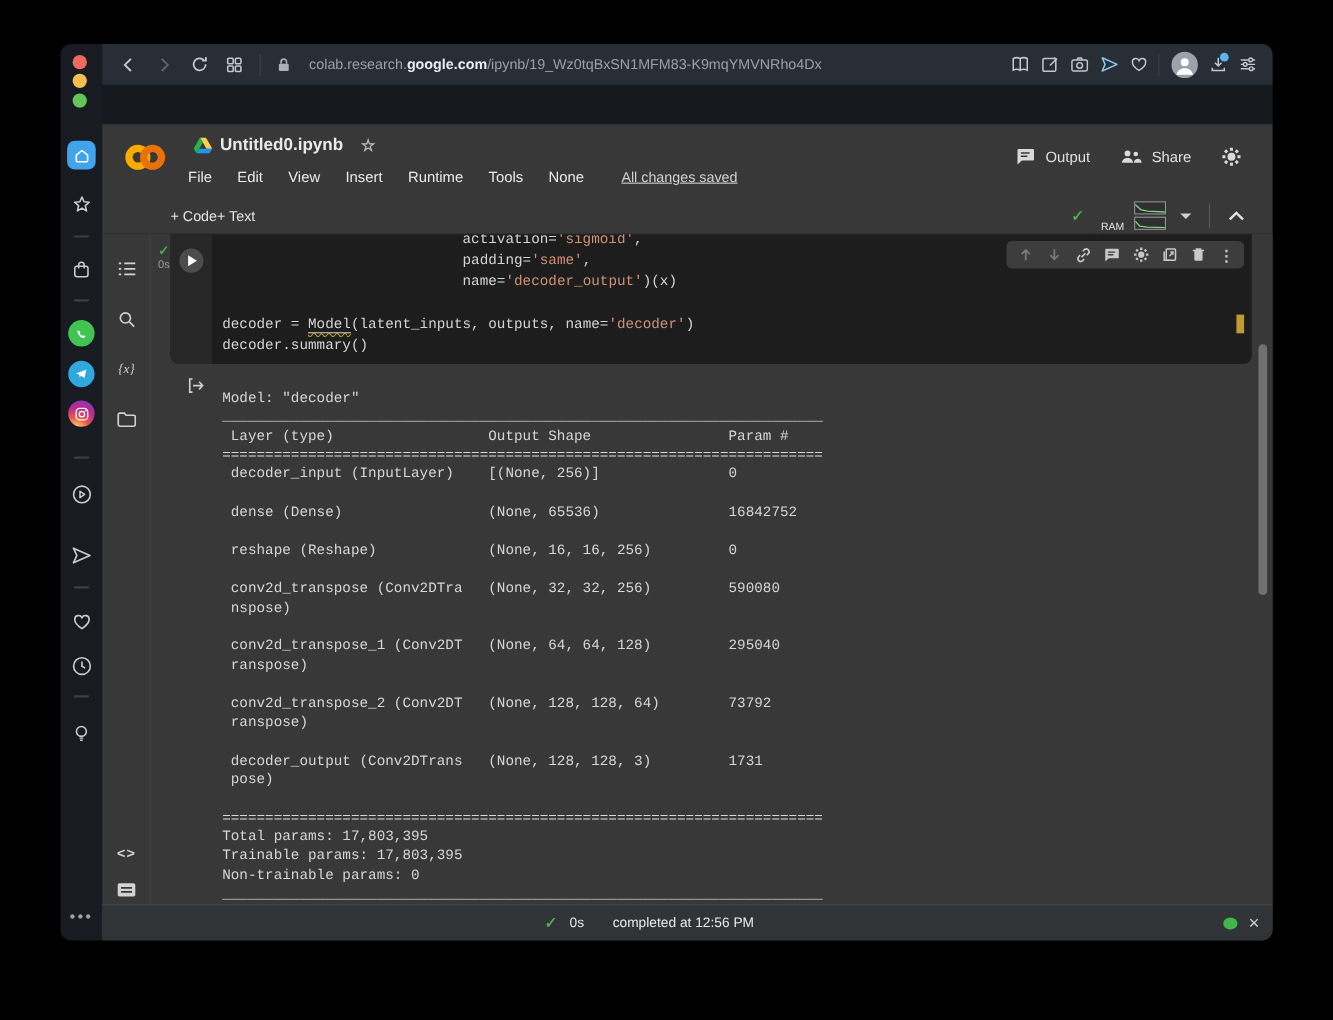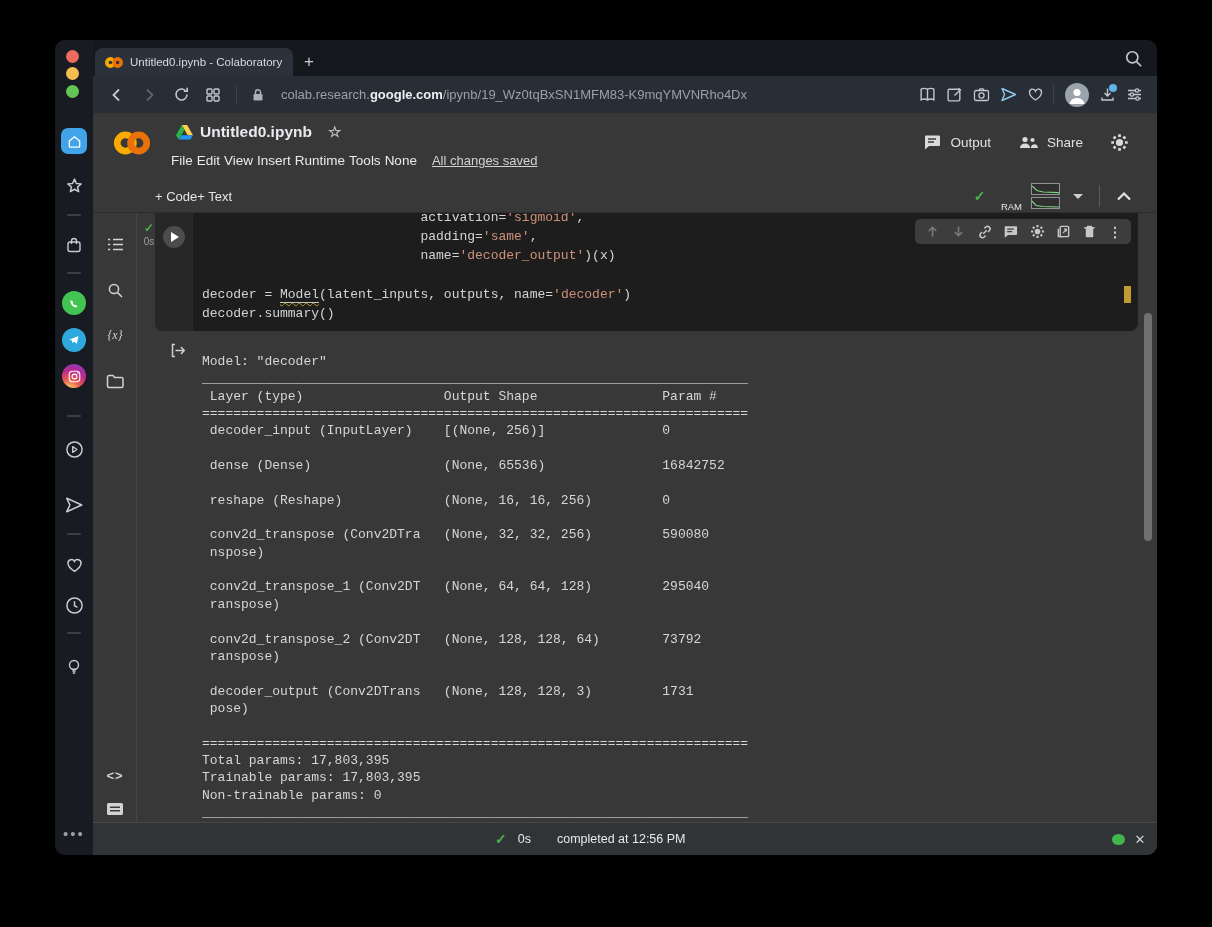--- a/index.html
+++ b/index.html
@@ -42,21 +42,21 @@
   .dl-wrap{position:relative;}
   .dl-dot{position:absolute;right:-1px;top:-2px;width:8px;height:8px;border-radius:50%;background:#5db3ea;}
 
   
   .colab{position:absolute;left:0;top:73px;width:1064px;bottom:0;background:#383838;display:flex;flex-direction:column;}
   .c-header{position:relative;height:66px;flex:0 0 auto;}
   .c-logo{position:absolute;left:19px;top:14px;}
   .c-titlerow{position:absolute;left:83px;top:10px;display:flex;align-items:center;font-weight:bold;}
   .c-title{color:#e8eaed;font-size:15.5px;margin-left:7px;}
   .c-star{color:#bdc1c6;font-size:15px;margin-left:16px;}
-  .c-menurow{position:absolute;left:77px;top:40px;display:flex;gap:2px;align-items:center;}
+  .c-menurow{position:absolute;left:77px;top:40px;display:flex;gap:21px;align-items:center;}
   .c-menu{color:#e8eaed;font-size:13.5px;padding:0 1px;}
   .c-autosave{color:#d2d2d2;font-size:13px;text-decoration:underline;margin-left:12px;}
   .c-hdr-right{position:absolute;right:28px;top:20px;display:flex;align-items:center;gap:27px;}
   .c-act{display:flex;align-items:center;gap:9px;color:#e0e0e0;font-size:13.5px;}
 
   .c-toolbar{position:relative;height:34px;flex:0 0 auto;border-bottom:1px solid #2d2d2d;}
   .tb-left{position:absolute;left:62px;top:0;height:34px;display:flex;align-items:center;}
   .tb-btn{color:#e4e4e4;font-size:13px;display:flex;gap:7px;align-items:center;}
   .tb-right{position:absolute;right:25px;top:0;height:34px;display:flex;align-items:center;gap:9px;}
   .check{color:#4caf50;font-size:14px;font-weight:bold;}
@@ -202,38 +202,20 @@
             <path d="M7.3 13h3.4M7.8 15h2.4" stroke="#c7ccd1" stroke-width="1.3"></path>
             <path d="M7.5 11.2h3" stroke="#c7ccd1" stroke-width="1.3"></path>
           </svg>
         </span>
     </div>
     <div class="sb-item sb-dots" style="top:780px;">•••</div>
   </aside>
 
   <div class="browser-main">
 
-    <div class="tabbar">
-      <div class="tab">
-        <span>
-            <svg width="18" height="13" viewBox="0 0 20 14">
-              <circle cx="6" cy="7" r="4" fill="none" stroke="#f9ab00" stroke-width="4"></circle>
-              <circle cx="14" cy="7" r="4" fill="none" stroke="#e8710a" stroke-width="4"></circle>
-            </svg>
-          </span>
-        <span class="tab-label">Untitled0.ipynb - Colaboratory</span>
-      </div>
-      <div class="newtab">+</div>
-      <div class="tab-search">
-          <svg width="20" height="20" viewBox="0 0 18 18">
-            <circle cx="7.5" cy="7.5" r="5" fill="none" stroke="currentColor" stroke-width="1.5"></circle>
-            <path d="M11.3 11.3 15.5 15.5" stroke="currentColor" stroke-width="1.5"></path>
-          </svg>
-        </div>
-    </div>
 
     <div class="urlbar">
       <span class="nav-ic">
           <svg width="16" height="16" viewBox="0 0 16 16">
             <path d="M10 2.5 4.5 8 10 13.5" fill="none" stroke="currentColor" stroke-width="1.8"></path>
           </svg>
         </span>
       <span class="nav-ic dim">
           <svg width="16" height="16" viewBox="0 0 16 16">
             <path d="M6 2.5 11.5 8 6 13.5" fill="none" stroke="currentColor" stroke-width="1.8"></path>

